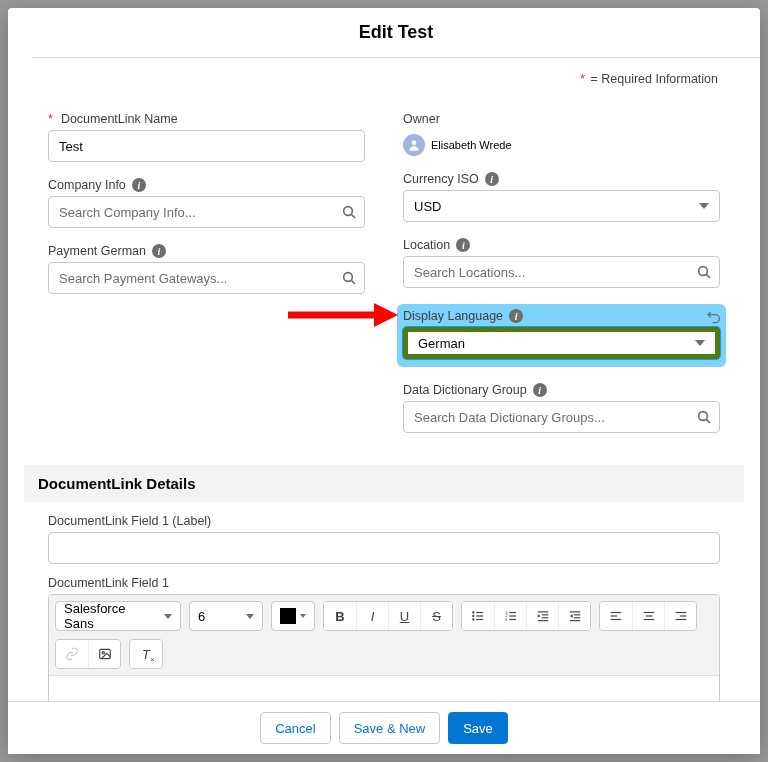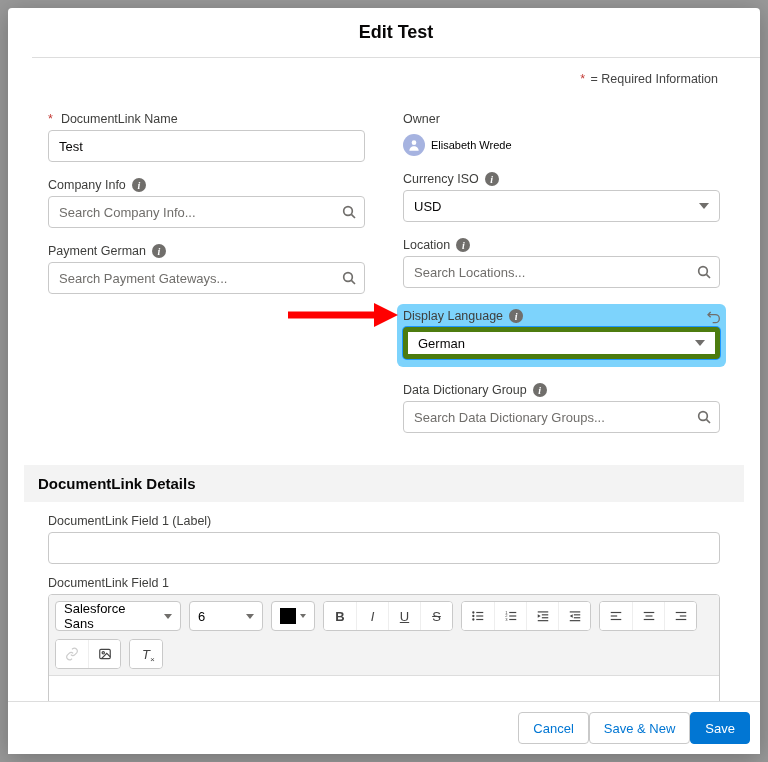--- a/index.html
+++ b/index.html
@@ -196,21 +196,22 @@
       background: #fff;
     }
     .tb-group .tb-btn + .tb-btn { border-left: 1px solid #eee; }
     .tb-btn.disabled { color: #ccc; cursor: not-allowed; }
     .tb-btn svg { width: 14px; height: 14px; }
     .editor-surface { height: 118px; background: #fff; }
     .modal-footer {
       border-top: 1px solid #ddd;
       padding: 10px;
       display: flex;
-      justify-content: flex-end;
+      justify-content: center;
+      gap: 8px;
       background: #fff;
     }
     .btn {
       height: 32px;
       border-radius: 4px;
       padding: 0 14px;
       font-size: 13px;
       cursor: pointer;
       border: 1px solid #c9c9c9;
       background: #fff;

